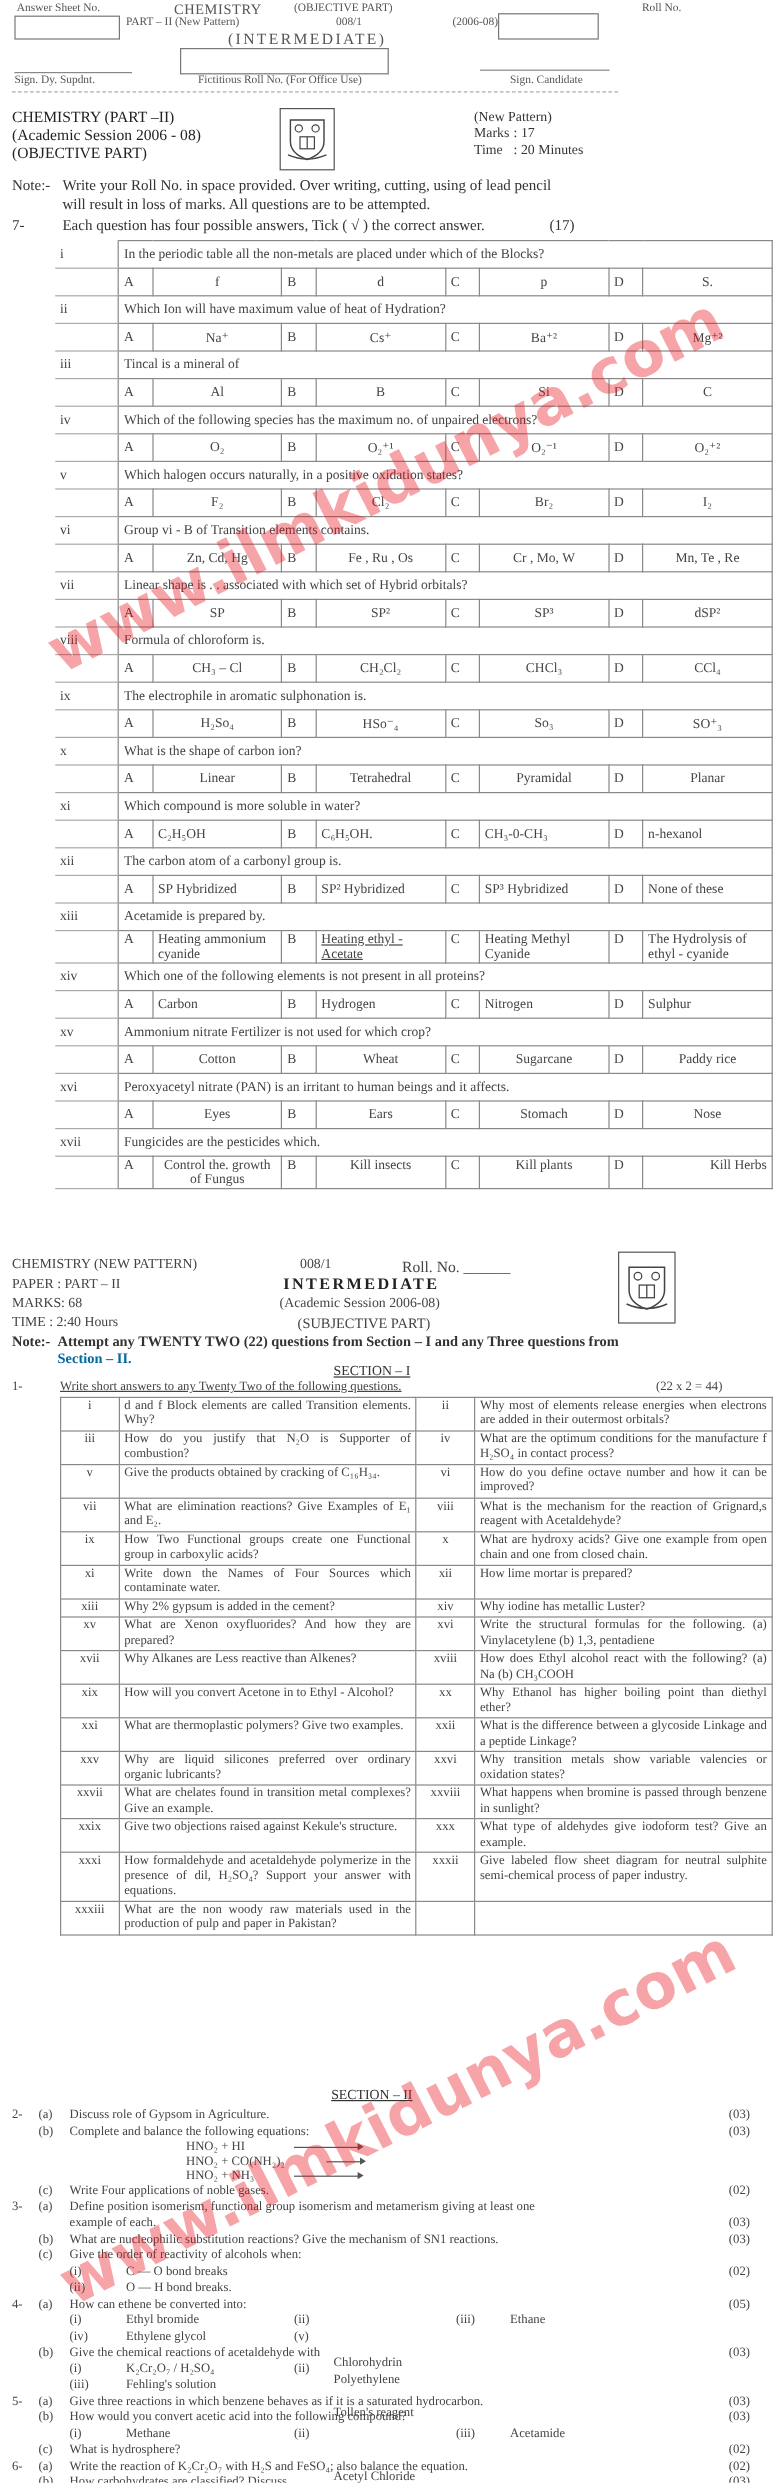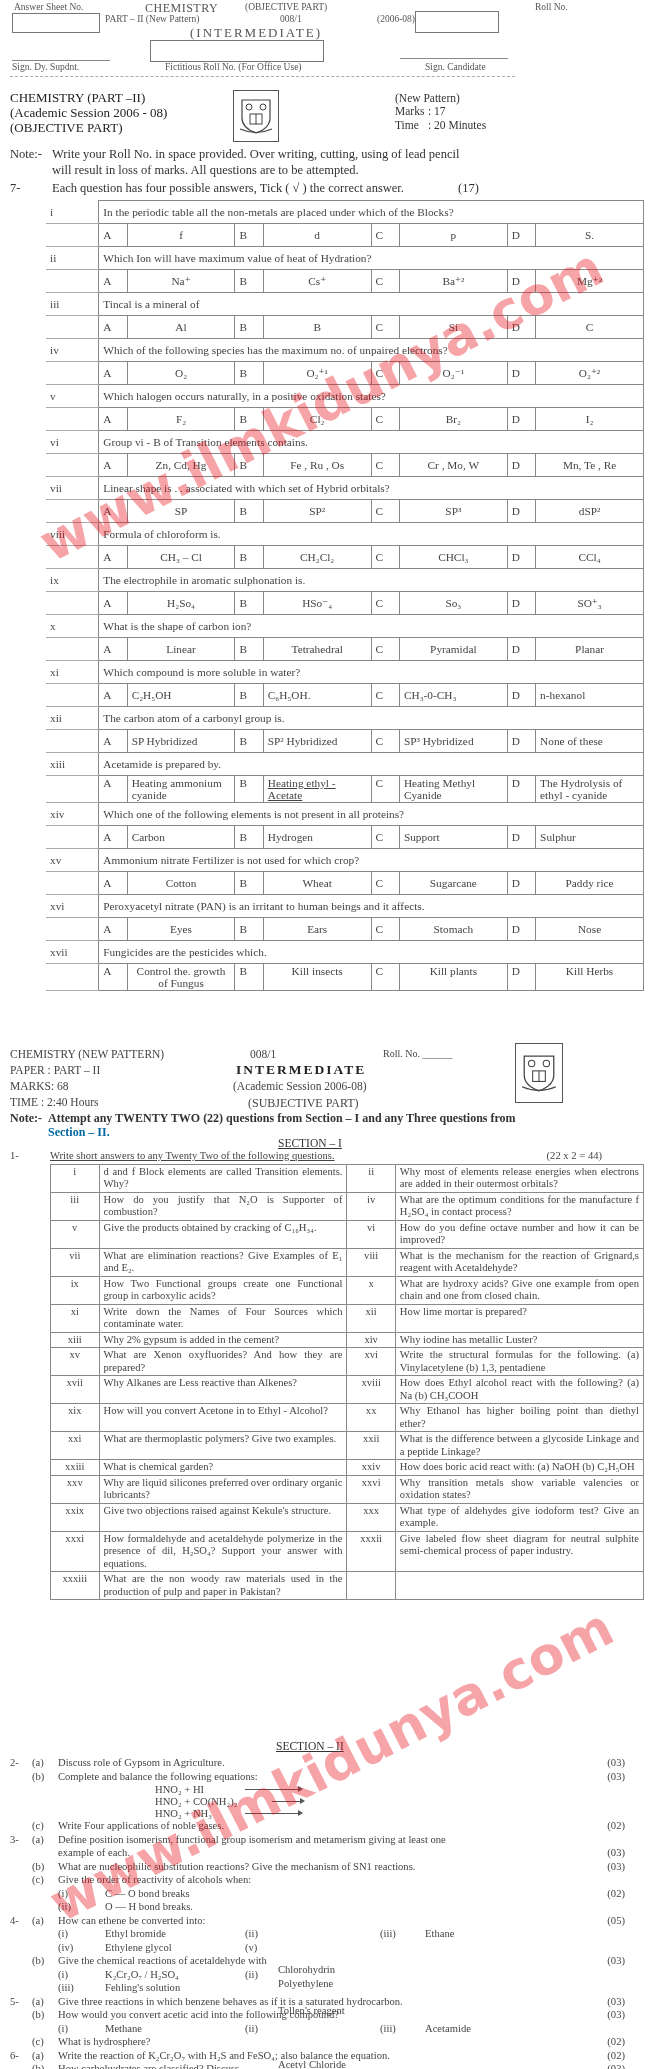--- a/index.html
+++ b/index.html
@@ -294,21 +294,21 @@
         <td class="qn">xiv</td>
         <td class="qt" colspan="8">Which one of the following elements is not present in all proteins?</td>
       </tr>
       <tr>
         <td class="qn"></td>
         <td class="lt">A</td>
         <td class="opt l">Carbon</td>
         <td class="lt">B</td>
         <td class="opt l">Hydrogen</td>
         <td class="lt">C</td>
-        <td class="opt l">Support</td>
+        <td class="opt l">Nitrogen</td>
         <td class="lt">D</td>
         <td class="opt l">Sulphur</td>
       </tr>
       <tr class="q">
         <td class="qn">xv</td>
         <td class="qt" colspan="8">Ammonium nitrate Fertilizer is not used for which crop?</td>
       </tr>
       <tr>
         <td class="qn"></td>
         <td class="lt">A</td>
@@ -341,28 +341,28 @@
       </tr>
       <tr>
         <td class="qn"></td>
         <td class="lt" style="vertical-align: top;">A</td>
         <td class="opt" style="vertical-align: top;">Control the. growth of Fungus</td>
         <td class="lt" style="vertical-align: top;">B</td>
         <td class="opt" style="vertical-align: top;">Kill insects</td>
         <td class="lt" style="vertical-align: top;">C</td>
         <td class="opt" style="vertical-align: top;">Kill plants</td>
         <td class="lt" style="vertical-align: top;">D</td>
-        <td class="opt" style="vertical-align: top;">Kill Herbs</td>
+        <td class="opt" style="vertical-align: top; text-align: right;">Kill Herbs</td>
       </tr>
     </tbody>
 </table>
 
 <div class="abs" style="left:10px;top:1048px;font-size:11.5px;color:#444;">CHEMISTRY (NEW PATTERN)</div>
 <div class="abs" style="left:250px;top:1048px;font-size:11.5px;color:#444;">008/1</div>
-<div class="abs" style="left:335px;top:1048px;font-size:10px;color:#444;margin-left:48px;">Roll. No. ______</div>
+<div class="abs" style="left:335px;top:1048px;font-size:13px;color:#444;">Roll. No. ______</div>
 <div class="abs" style="left:10px;top:1064px;font-size:11.5px;color:#444;">PAPER :  PART – II</div>
 <div class="abs" style="left:236px;top:1062px;font-size:13.5px;color:#222;font-weight:bold;letter-spacing:2px;">INTERMEDIATE</div>
 <div class="abs" style="left:10px;top:1080px;font-size:11.5px;color:#444;">MARKS:  68</div>
 <div class="abs" style="left:233px;top:1080px;font-size:11.5px;color:#444;">(Academic Session 2006-08)</div>
 <div class="abs" style="left:10px;top:1096px;font-size:11.5px;color:#444;">TIME   :  2:40 Hours</div>
 <div class="abs" style="left:248px;top:1096px;font-size:12px;color:#444;">(SUBJECTIVE  PART)</div>
 <div class="logo" style="left:515px;top:1043px;width:46px;height:58px;">
   <svg width="38" height="48" viewBox="0 0 36 40">
     <path d="M4 4 L32 4 L32 22 Q32 32 18 37 Q4 32 4 22 Z" fill="none" stroke="#444" stroke-width="1.2"></path>
     <rect x="12" y="18" width="12" height="10" fill="none" stroke="#444" stroke-width="1"></rect>
@@ -444,30 +444,30 @@
         <td class="num">xx</td>
         <td class="txt">Why Ethanol has higher boiling point than diethyl ether?</td>
       </tr>
       <tr>
         <td class="num">xxi</td>
         <td class="txt">What are thermoplastic polymers? Give two examples.</td>
         <td class="num">xxii</td>
         <td class="txt">What is the difference between a glycoside Linkage and a peptide Linkage?</td>
       </tr>
       <tr>
-        <td class="num">xxiii</td>
-        <td class="txt">What is chemical garden?</td>
-        <td class="num">xxiv</td>
-        <td class="txt">How does boric acid react with: (a) NaOH        (b)  C₂H₅OH</td>
-      </tr>
-      <tr>
         <td class="num">xxv</td>
         <td class="txt">Why are liquid silicones preferred over ordinary organic lubricants?</td>
         <td class="num">xxvi</td>
         <td class="txt">Why transition metals show variable valencies or oxidation states?</td>
+      </tr>
+      <tr>
+        <td class="num">xxvii</td>
+        <td class="txt">What are chelates found in transition metal complexes? Give an example.</td>
+        <td class="num">xxviii</td>
+        <td class="txt">What happens when bromine is passed through benzene in sunlight?</td>
       </tr>
       <tr>
         <td class="num">xxix</td>
         <td class="txt">Give two objections raised against Kekule's structure.</td>
         <td class="num">xxx</td>
         <td class="txt">What type of aldehydes give iodoform test? Give an example.</td>
       </tr>
       <tr>
         <td class="num">xxxi</td>
         <td class="txt">How formaldehyde and acetaldehyde polymerize in the presence of dil, H₂SO₄? Support your answer with equations.</td>

